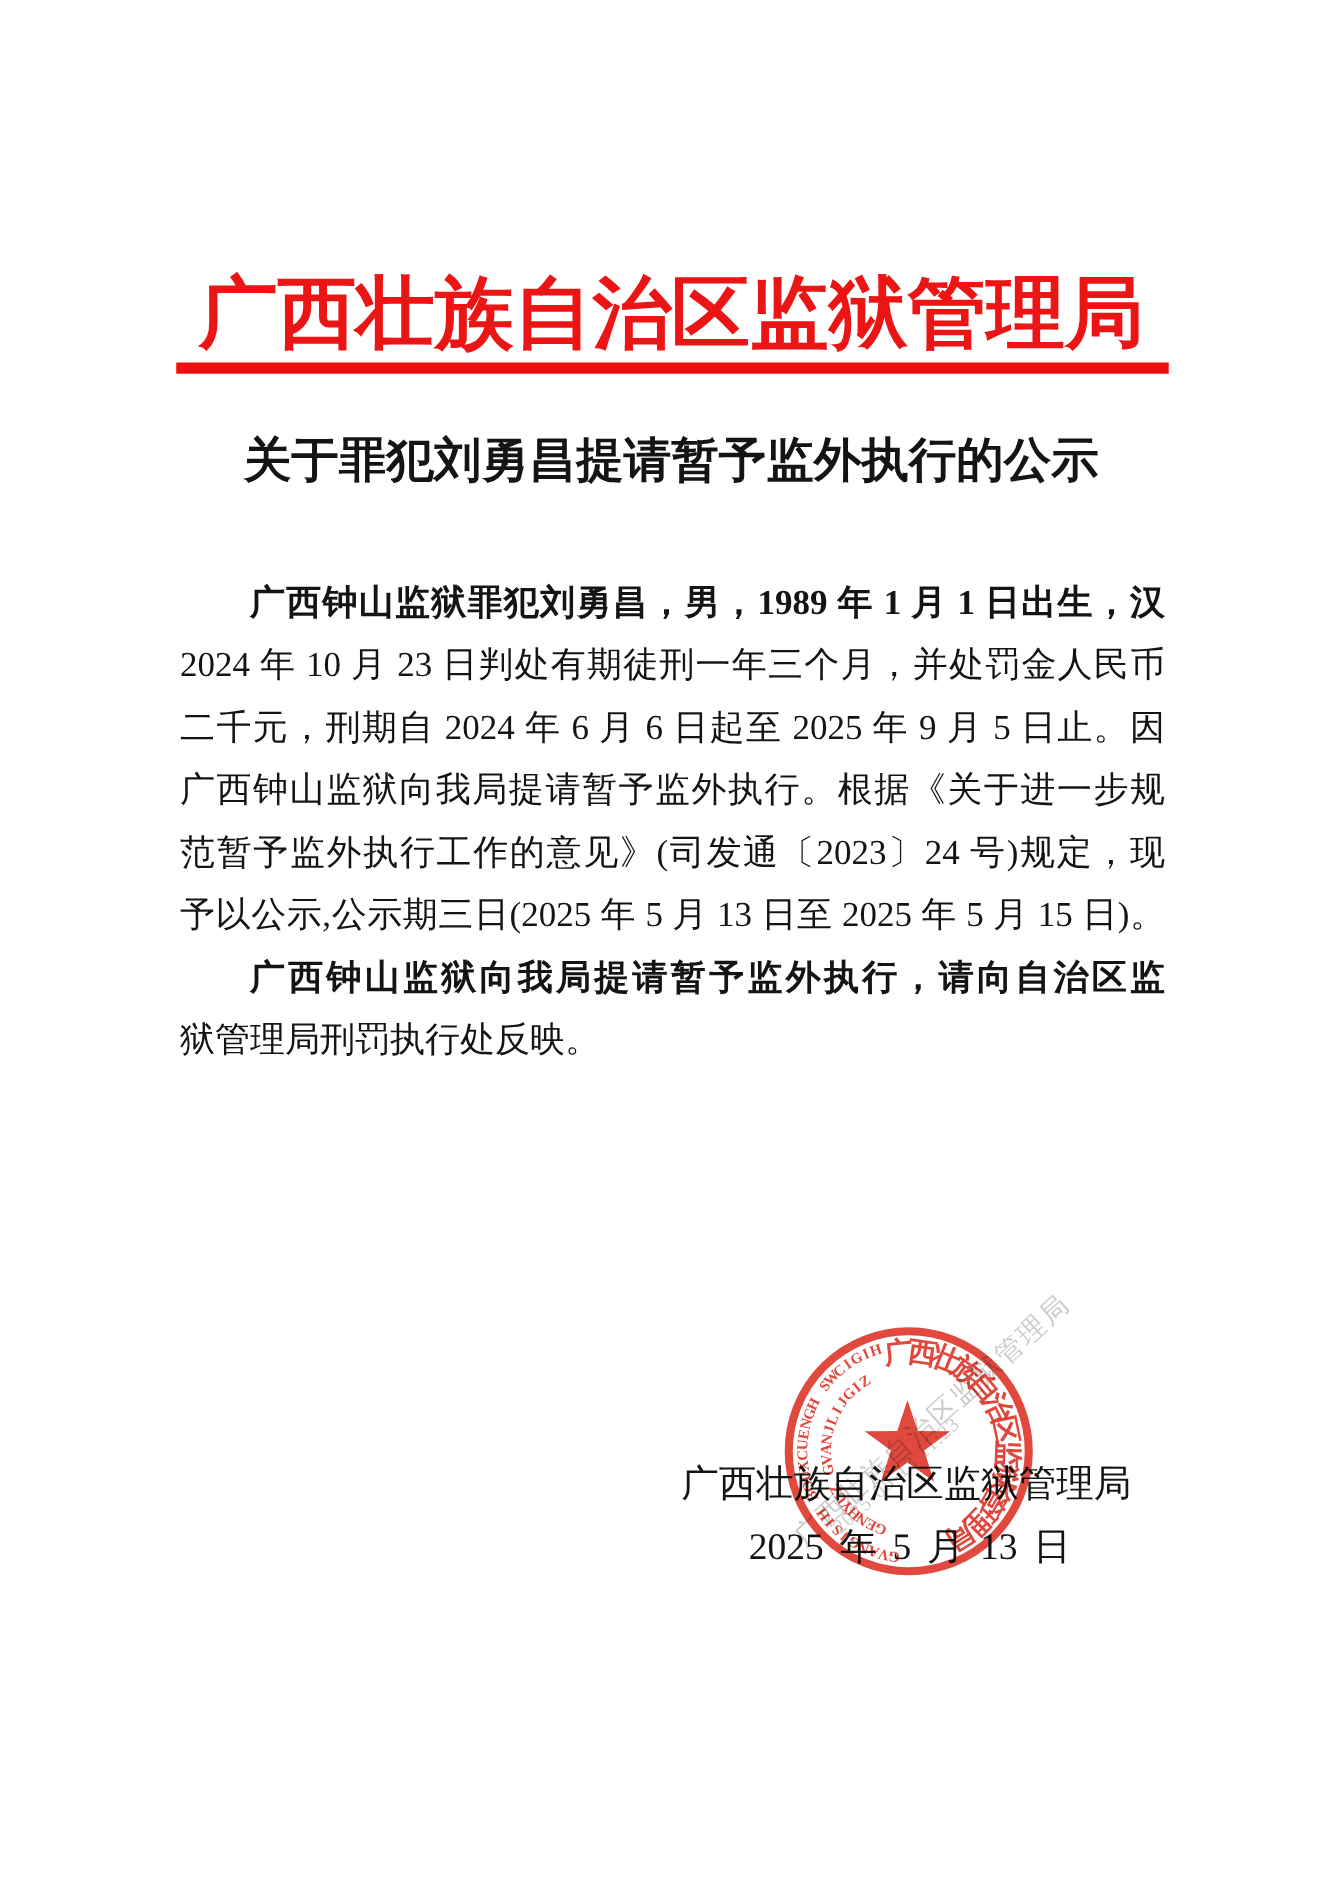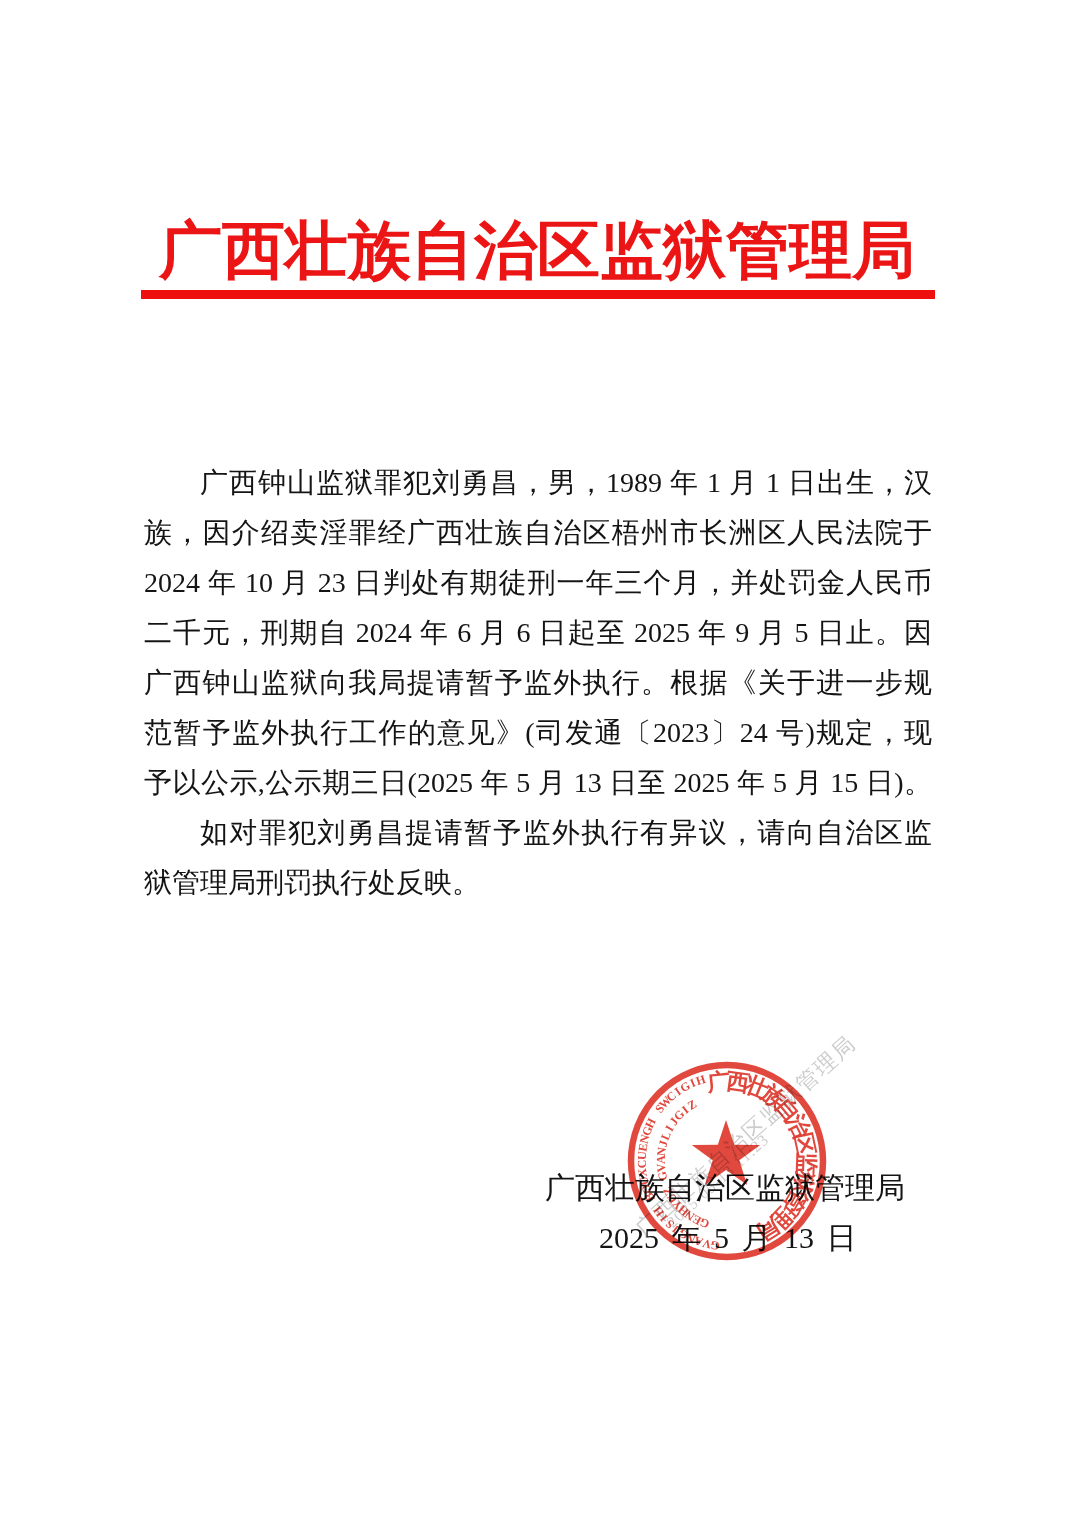--- a/index.html
+++ b/index.html
@@ -29,21 +29,21 @@
   .body-text{
     position:absolute;top:458px;left:144px;width:788px;
     font-size:28px;line-height:50px;color:#141414;
   }
   .ln{
     text-align:justify;
     text-align-last:justify;
     height:50px;overflow:visible;white-space:nowrap;
   }
   .ln.plain{text-align-last:left;white-space:normal;}
-  .ln.ind{text-indent:56px;}
+  .ln.ind{text-indent:56px;font-weight:bold;}
   .sign-org{
     position:absolute;top:1170px;left:545px;width:362px;
     font-size:30px;line-height:36px;color:#141414;
     white-space:nowrap;
   }
   .sign-date{
     position:absolute;top:1220px;left:599px;width:270px;
     font-size:30px;line-height:36px;color:#141414;
     word-spacing:5px;white-space:nowrap;font-family:Liberation Serif, serif;
   }
@@ -66,30 +66,30 @@
 </style>
 </head>
 <body>
 
 <div class="page">
 
   <h1 class="doc-title">广西壮族自治区监狱管理局</h1>
 
   <div class="red-rule"></div>
 
+  <h2 class="subtitle">关于罪犯刘勇昌提请暂予监外执行的公示</h2>
 
   <div class="body-text">
     <div class="ln ind">广西钟山监狱罪犯刘勇昌，男，1989 年 1 月 1 日出生，汉</div>
-    <div class="ln">族，因介绍卖淫罪经广西壮族自治区梧州市长洲区人民法院于</div>
     <div class="ln">2024 年 10 月 23 日判处有期徒刑一年三个月，并处罚金人民币</div>
     <div class="ln">二千元，刑期自 2024 年 6 月 6 日起至 2025 年 9 月 5 日止。因</div>
     <div class="ln">广西钟山监狱向我局提请暂予监外执行。根据《关于进一步规</div>
     <div class="ln">范暂予监外执行工作的意见》(司发通〔2023〕24 号)规定，现</div>
     <div class="ln">予以公示,公示期三日(2025 年 5 月 13 日至 2025 年 5 月 15 日)。</div>
-    <div class="ln ind">如对罪犯刘勇昌提请暂予监外执行有异议，请向自治区监</div>
+    <div class="ln ind">广西钟山监狱向我局提请暂予监外执行，请向自治区监</div>
     <div class="ln plain">狱管理局刑罚执行处反映。</div>
   </div>
 
   <div class="sign-org">广西壮族自治区监狱管理局</div>
   <div class="sign-date">2025 年 5 月 13 日</div>
 
   <div class="wm wm1">广西壮族自治区监狱管理局</div>
   <div class="wm wm2">2025-05-13 11:23</div>
 
   <svg id="seal-svg" class="seal" viewBox="0 0 204 204" xmlns="http://www.w3.org/2000/svg">

